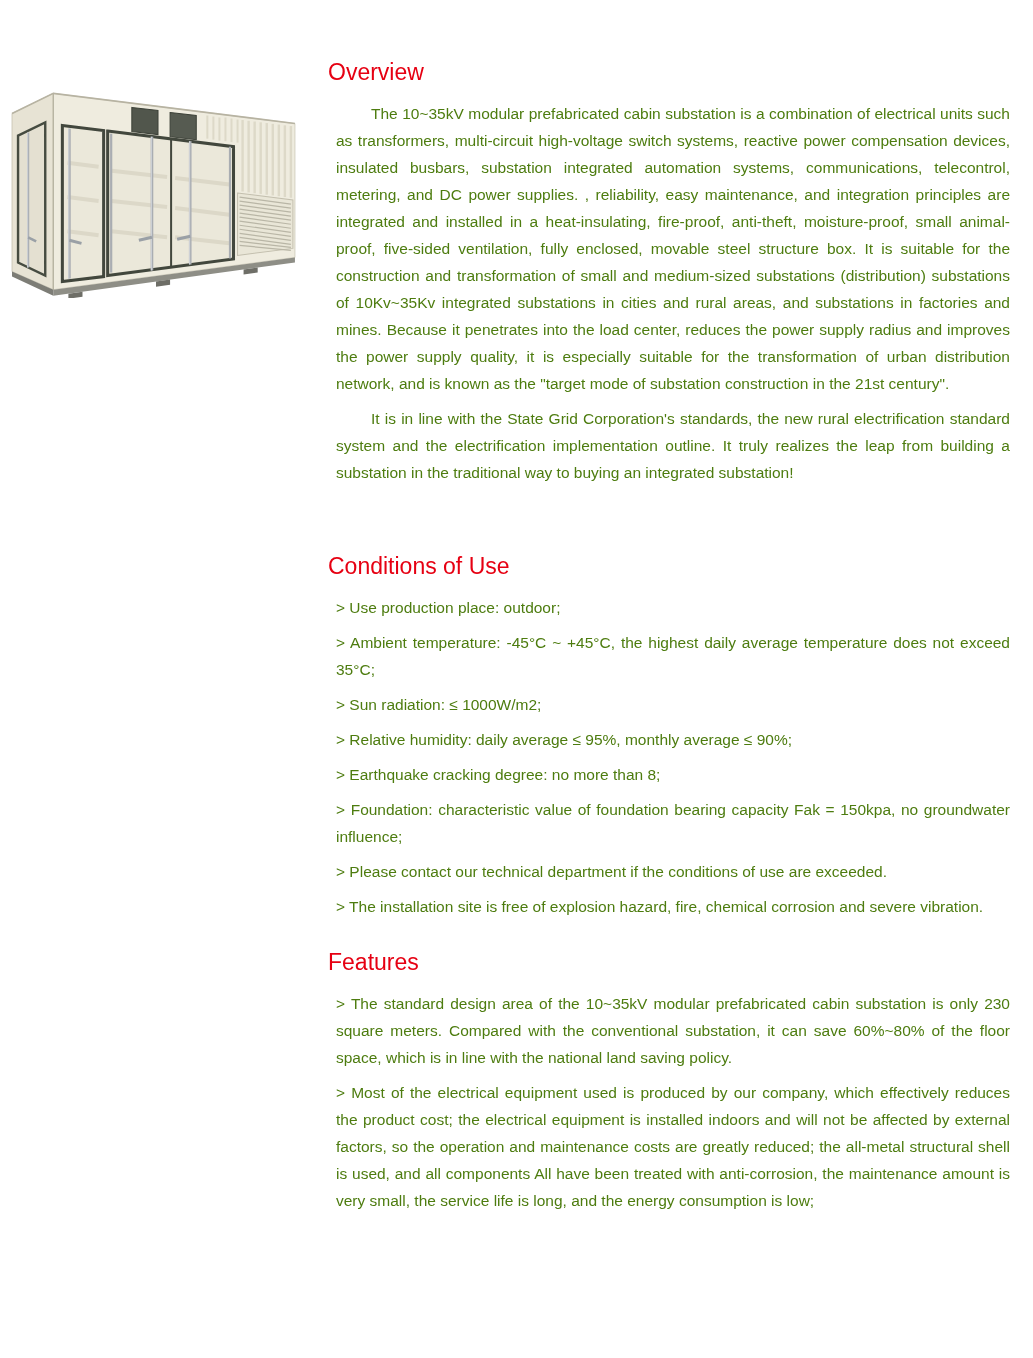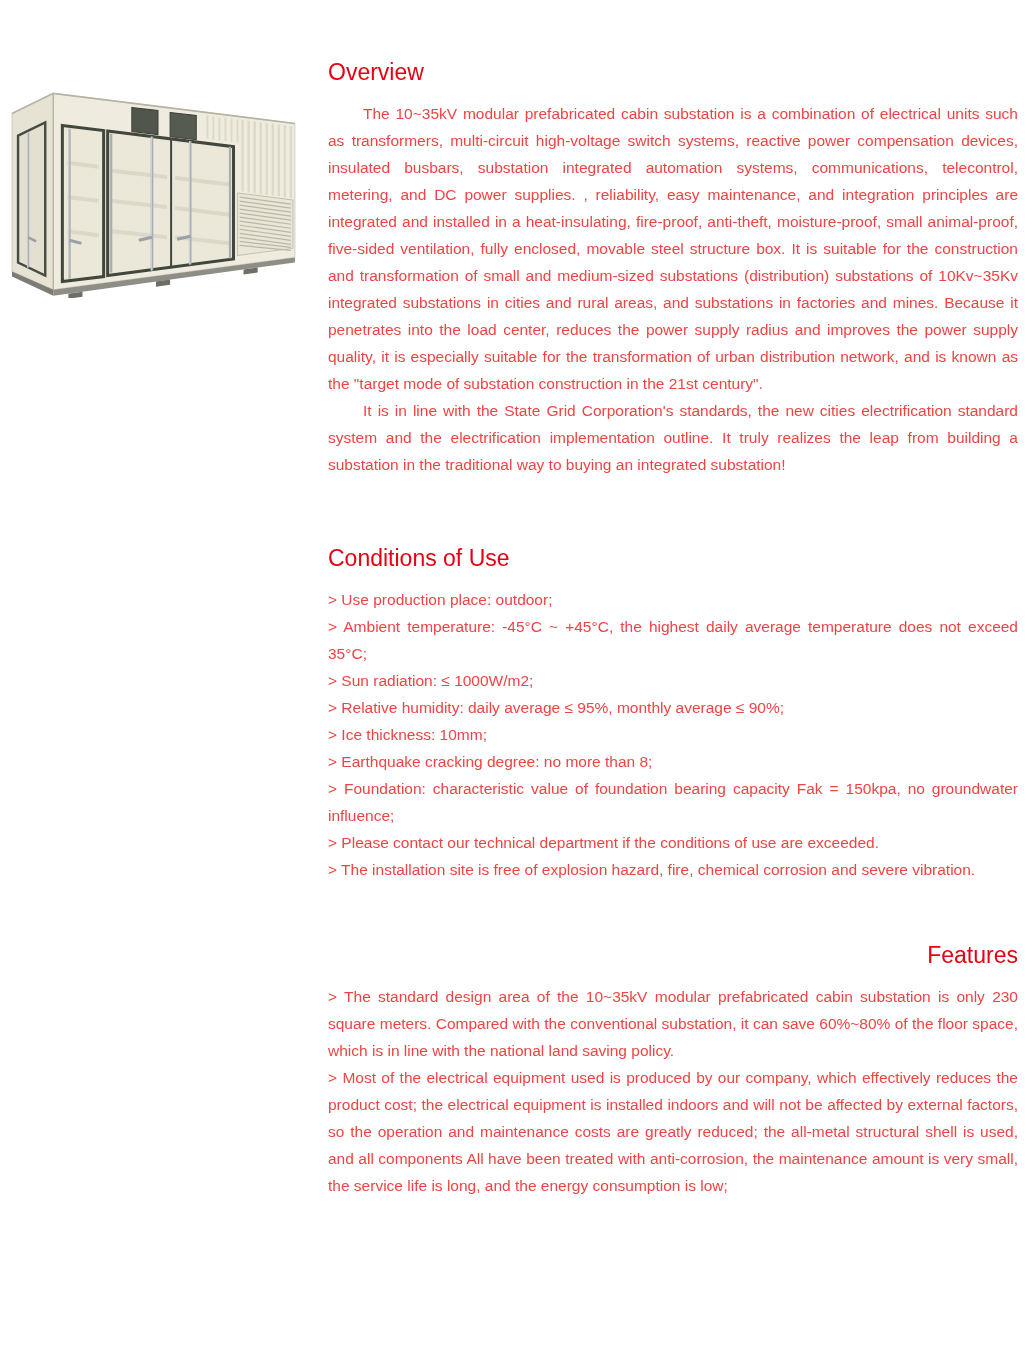--- a/index.html
+++ b/index.html
@@ -14,23 +14,23 @@
   .photo-wrap svg{width:100%;height:100%;display:block;}
   .content{
     position:absolute;left:328px;top:58px;width:690px;
   }
   h2.sec-title{
     margin:0 0 14px 0;
     font-size:23px;line-height:28px;font-weight:normal;
     color:#e60012;letter-spacing:0;
   }
   h2.gap-conditions{margin-top:66px;}
-  h2.gap-features{margin-top:58px;text-align:right;}
+  h2.gap-features{margin-top:28px;}
   p.body{
-    margin:0;font-size:15.5px;line-height:27px;color:#ef4444;
+    margin:8px;font-size:15.5px;line-height:27px;color:#4d7c0f;
     text-align:justify;text-justify:inter-word;
   }
   p.indent{text-indent:35px;}
   .list p.body{text-align:justify;}
 </style>
 </head>
 <body>
 
 <div class="photo-wrap">
   <svg viewBox="0 0 292 212" xmlns="http://www.w3.org/2000/svg">
@@ -135,29 +135,28 @@
       <polygon points="145,196 159,194 159,199 145,201" fill="#6e6e67"></polygon>
       <polygon points="232,184 246,182 246,187 232,189" fill="#6e6e67"></polygon>
     </g>
   </svg>
 </div>
 
 <div class="content">
 
   <h2 class="sec-title">Overview</h2>
   <p class="body indent">The 10~35kV modular prefabricated cabin substation is a combination of electrical units such as transformers, multi-circuit high-voltage switch systems, reactive power compensation devices, insulated busbars, substation integrated automation systems, communications, telecontrol, metering, and DC power supplies. , reliability, easy maintenance, and integration principles are integrated and installed in a heat-insulating, fire-proof, anti-theft, moisture-proof, small animal-proof, five-sided ventilation, fully enclosed, movable steel structure box. It is suitable for the construction and transformation of small and medium-sized substations (distribution) substations of 10Kv~35Kv integrated substations in cities and rural areas, and substations in factories and mines. Because it penetrates into the load center, reduces the power supply radius and improves the power supply quality, it is especially suitable for the transformation of urban distribution network, and is known as the "target mode of substation construction in the 21st century".</p>
-  <p class="body indent">It is in line with the State Grid Corporation's standards, the new cities electrification standard system and the electrification implementation outline. It truly realizes the leap from building a substation in the traditional way to buying an integrated substation!</p>
+  <p class="body indent">It is in line with the State Grid Corporation's standards, the new rural electrification standard system and the electrification implementation outline. It truly realizes the leap from building a substation in the traditional way to buying an integrated substation!</p>
 
   <h2 class="sec-title gap-conditions">Conditions of Use</h2>
   <div class="list">
     <p class="body">&gt; Use production place: outdoor;</p>
     <p class="body">&gt; Ambient temperature: -45°C ~ +45°C, the highest daily average temperature does not exceed 35°C;</p>
     <p class="body">&gt; Sun radiation: ≤ 1000W/m2;</p>
     <p class="body">&gt; Relative humidity: daily average ≤ 95%, monthly average ≤ 90%;</p>
-    <p class="body">&gt; Ice thickness: 10mm;</p>
     <p class="body">&gt; Earthquake cracking degree: no more than 8;</p>
     <p class="body">&gt; Foundation: characteristic value of foundation bearing capacity Fak = 150kpa, no groundwater influence;</p>
     <p class="body">&gt; Please contact our technical department if the conditions of use are exceeded.</p>
     <p class="body">&gt; The installation site is free of explosion hazard, fire, chemical corrosion and severe vibration.</p>
   </div>
 
   <h2 class="sec-title gap-features">Features</h2>
   <div class="list">
     <p class="body">&gt; The standard design area of the 10~35kV modular prefabricated cabin substation is only 230 square meters. Compared with the conventional substation, it can save 60%~80% of the floor space, which is in line with the national land saving policy.</p>
     <p class="body">&gt; Most of the electrical equipment used is produced by our company, which effectively reduces the product cost; the electrical equipment is installed indoors and will not be affected by external factors, so the operation and maintenance costs are greatly reduced; the all-metal structural shell is used, and all components All have been treated with anti-corrosion, the maintenance amount is very small, the service life is long, and the energy consumption is low;</p>

